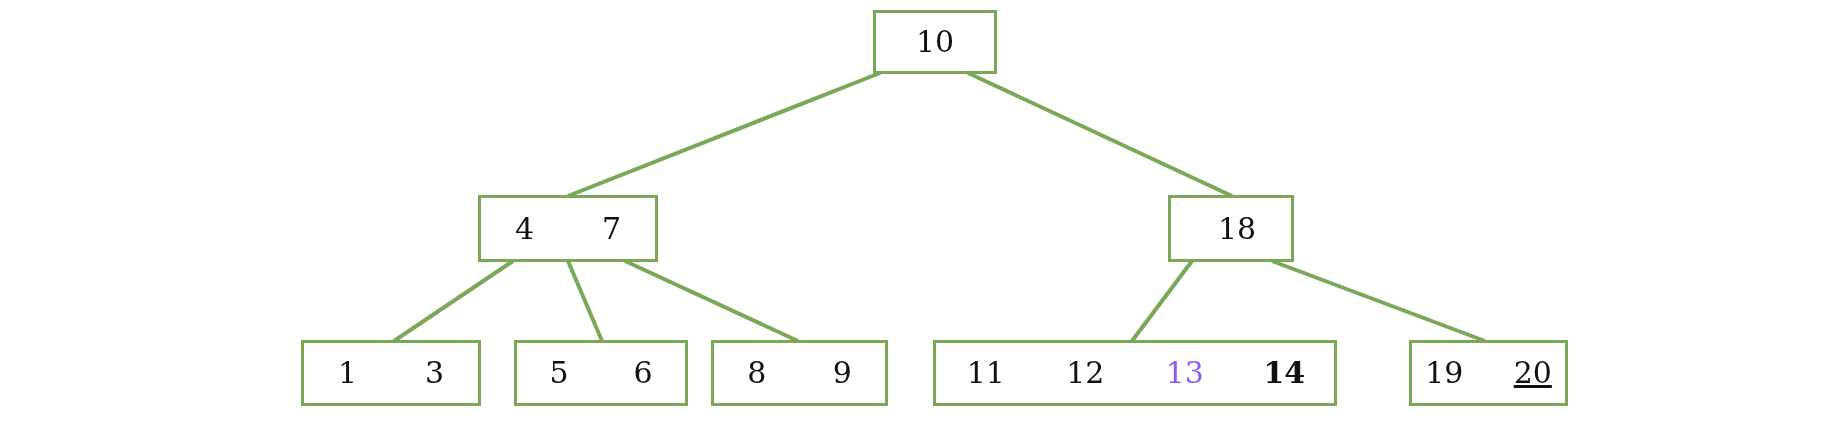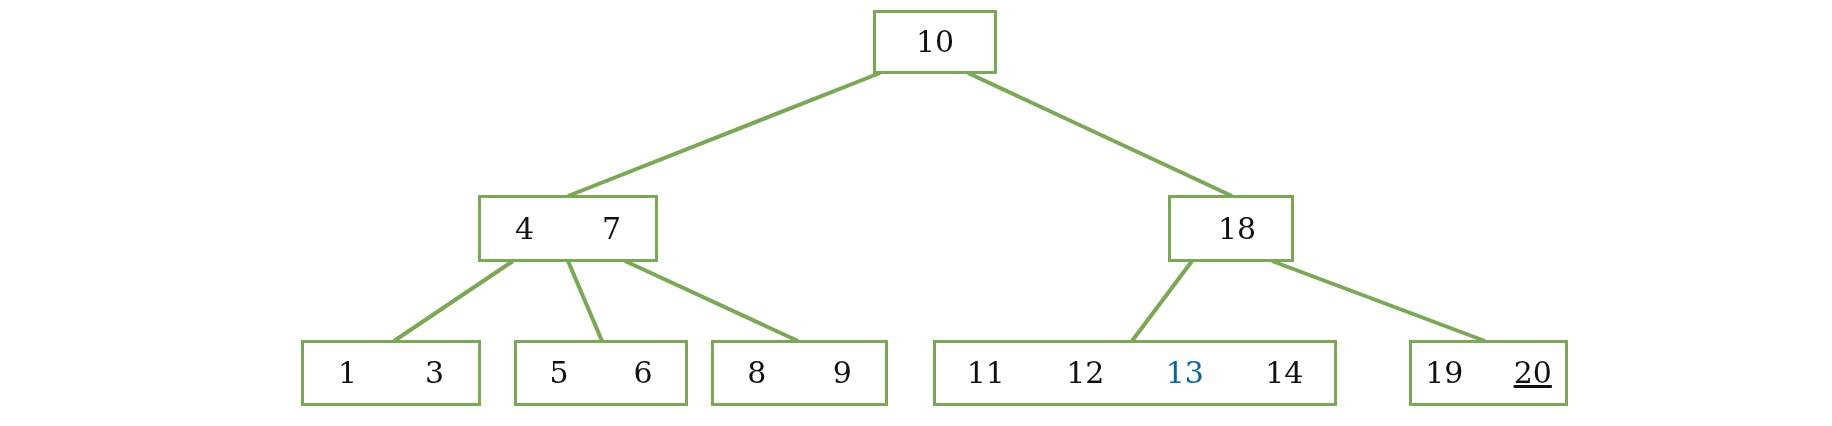--- a/index.html
+++ b/index.html
@@ -79,21 +79,21 @@
         <span class="key-cell" style="width: 87px; color: rgb(17, 17, 17);">5</span>
         <span class="key-cell" style="width: 87px; color: rgb(17, 17, 17);">6</span>
       </div>
       <div class="tree-node" style="left: 711px; top: 340px; width: 177px; height: 66px; border-color: rgb(122, 168, 87); background: rgb(255, 255, 255);">
         <span class="key-cell" style="width: 88.5px; color: rgb(17, 17, 17);">8</span>
         <span class="key-cell" style="width: 88.5px; color: rgb(17, 17, 17);">9</span>
       </div>
       <div class="tree-node" style="left: 933px; top: 340px; width: 404px; height: 66px; border-color: rgb(122, 168, 87); background: rgb(255, 255, 255); align-items: center;">
         <span class="key-cell" style="width: 101px; color: rgb(17, 17, 17);">11</span>
         <span class="key-cell" style="width: 101px; color: rgb(17, 17, 17);">12</span>
-        <span class="key-cell" style="width: 101px; color: #0369a1;">13</span>
-        <span class="key-cell" style="width: 101px; color: rgb(17, 17, 17);">14</span>
+        <span class="key-cell" style="width: 101px; color: #8b5cf6;">13</span>
+        <span class="key-cell" style="width: 101px; color: rgb(17, 17, 17); font-weight: bold;">14</span>
       </div>
       <div class="tree-node" style="left: 1409px; top: 340px; width: 159px; height: 66px; border-color: rgb(122, 168, 87); background: rgb(255, 255, 255); gap: 24px;">
         <span class="key-cell" style="width: 79.5px; color: rgb(17, 17, 17);">19</span>
         <span class="key-cell" style="width: 79.5px; color: rgb(17, 17, 17); text-decoration: underline;">20</span>
       </div>
     </div>
 </div>
 
 </body></html>

